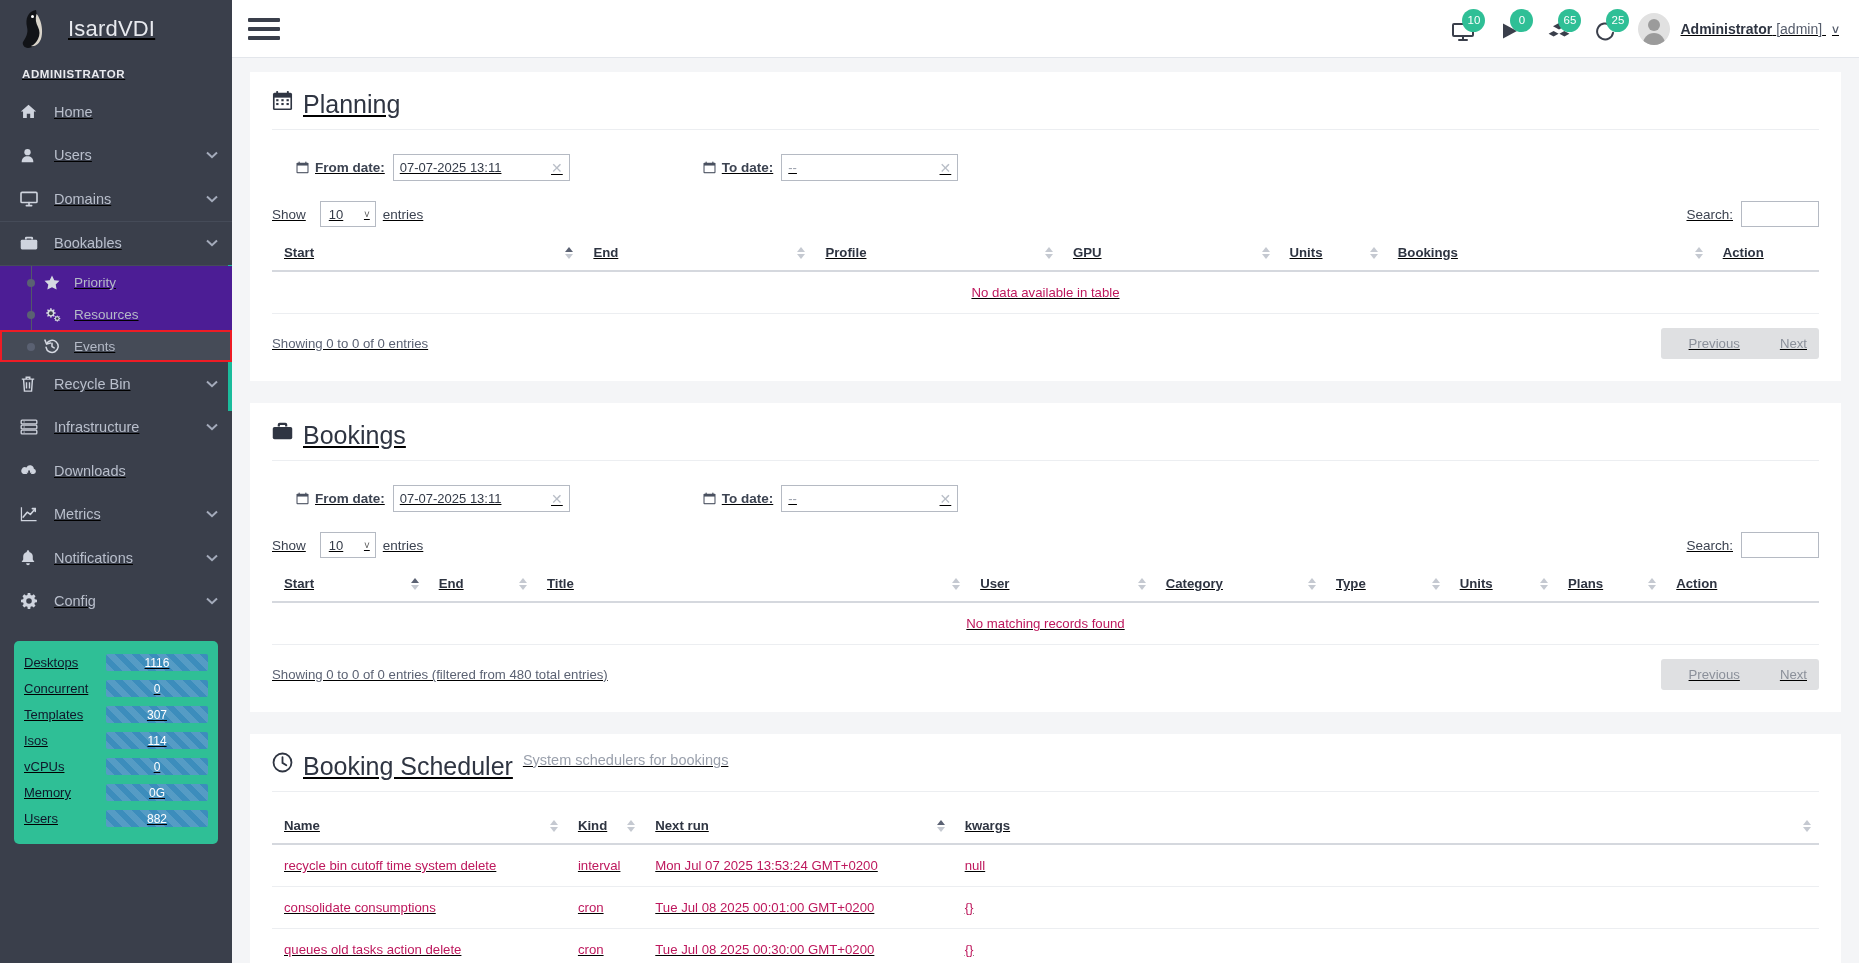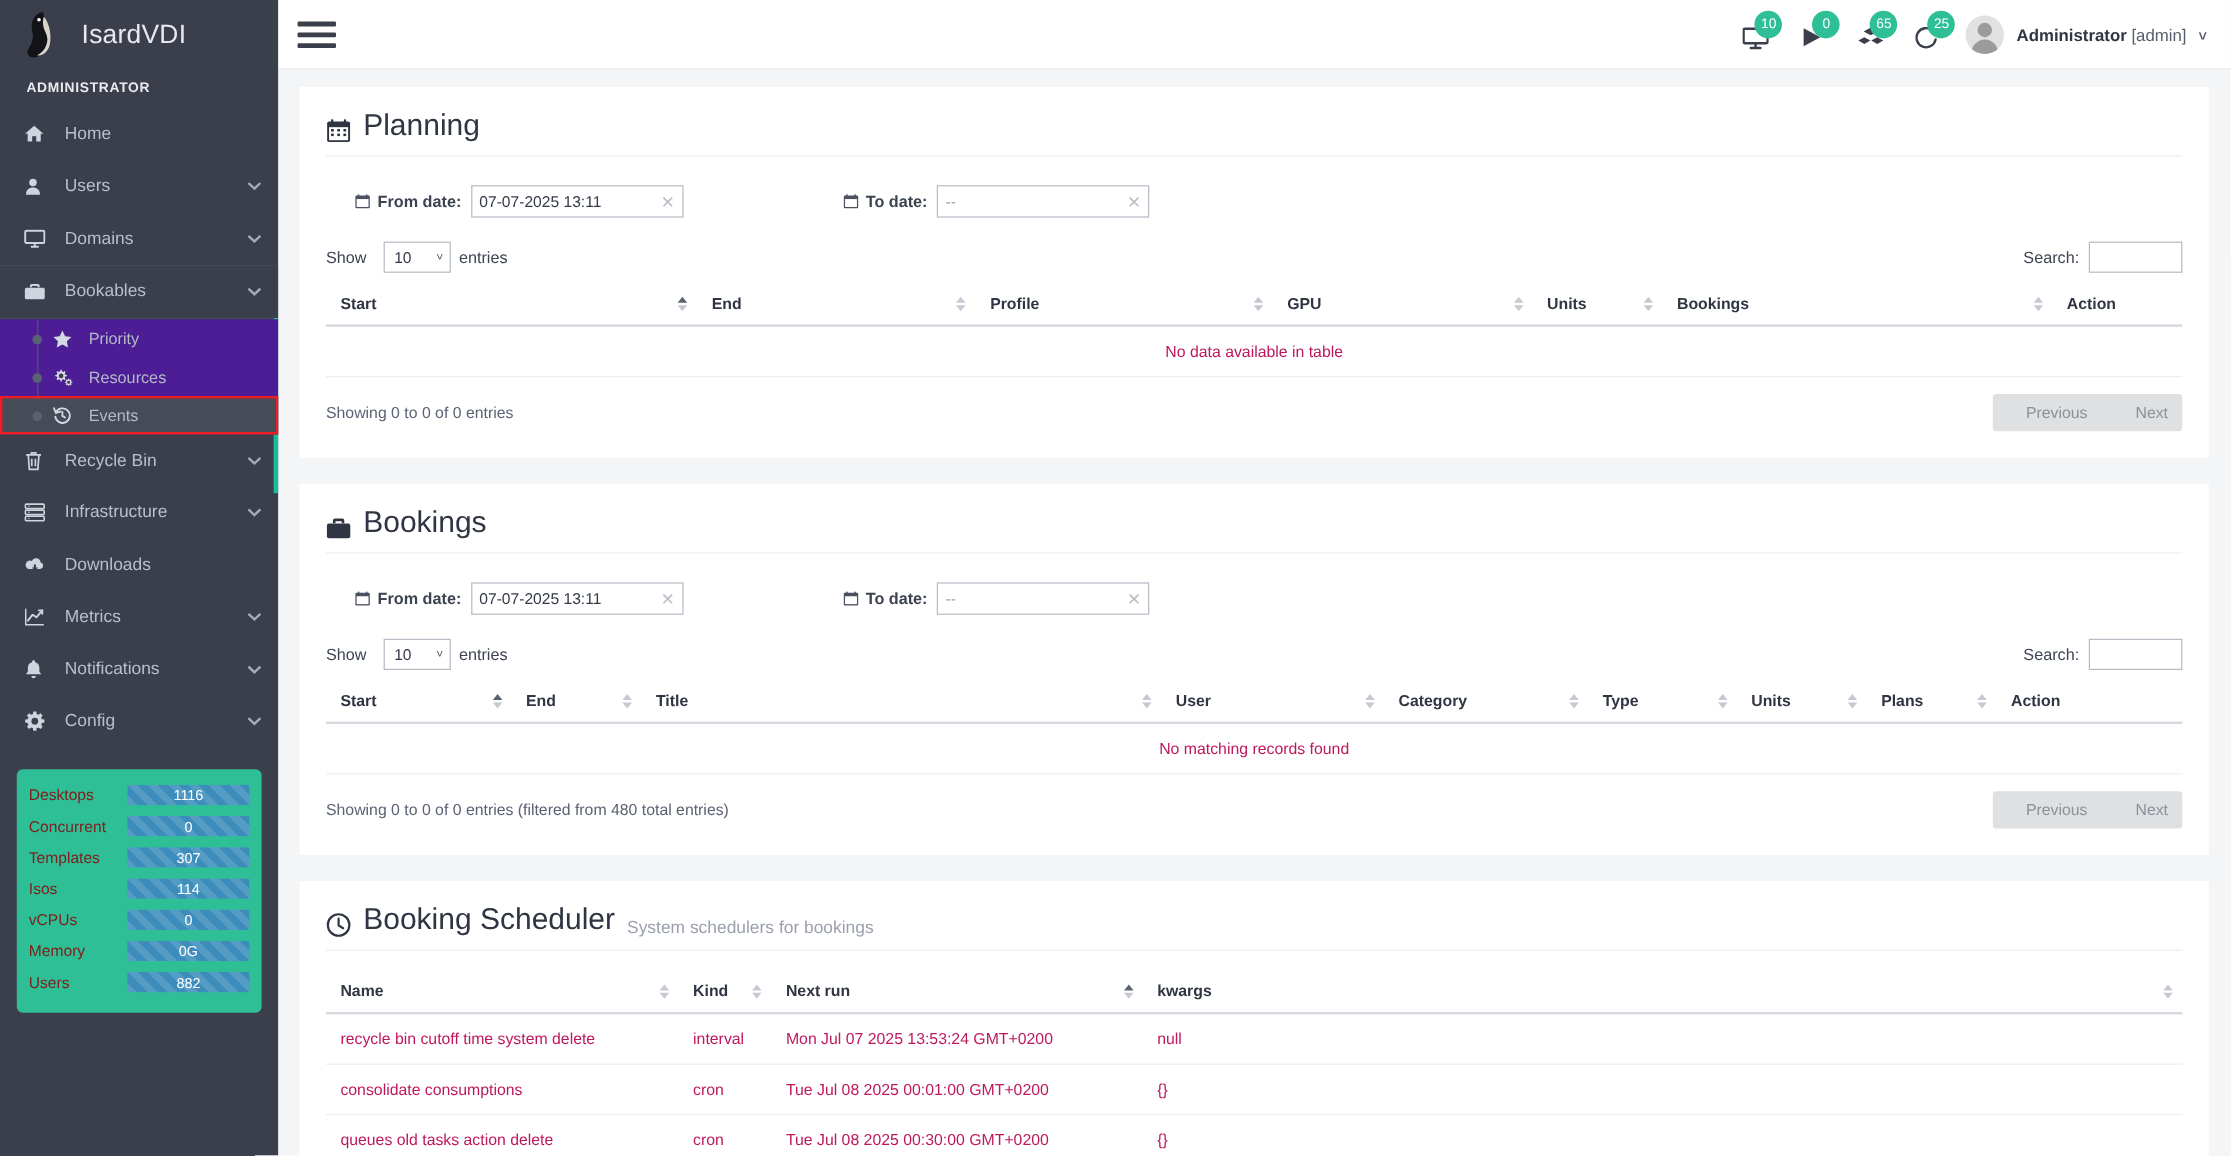--- a/index.html
+++ b/index.html
@@ -3,21 +3,21 @@
 <meta charset="utf-8">
 <style>
   * { box-sizing: border-box; }
   html, body {
     margin: 0; padding: 0;
     width: 1859px; height: 963px;
     overflow: hidden;
     font-family: "Liberation Sans", sans-serif;
     background: #ffffff;
   }
-  .app { display: flex; width: 1859px; height: 963px; position: relative; }
+  .app { display: flex; width: 1859px; height: 963px; position: relative; text-decoration: underline; }
 
   
   .sidebar {
     width: 232px; min-width: 232px; height: 963px;
     background: #3a3f4b;
     position: relative;
     overflow: hidden;
   }
   .sidebar-accent {
     position: absolute; left: 228px; top: 265px;
@@ -72,21 +72,21 @@
     z-index: 4;
   }
   
   .quota {
     margin: 18px 14px 0 14px; background: #2fbf96;
     border-radius: 5px; padding: 9px 10px 12px 10px;
   }
   .quota-row {
     display: flex; align-items: center; height: 25px; margin-bottom: 1px;
   }
-  .quota-name { color: #7f1d1d; font-size: 13px; width: 82px; }
+  .quota-name { color: #0f172a; font-size: 13px; width: 82px; }
   .quota-bar {
     flex: 1; height: 17px; border-radius: 2px;
     background: #3c8dbc;
     background-image: repeating-linear-gradient(45deg,
       rgba(255,255,255,.13) 0 6px, rgba(255,255,255,0) 6px 12px);
     display: flex; align-items: center; justify-content: center;
     color: #fff; font-size: 12px;
   }
 
   
@@ -127,21 +127,21 @@
   .username { font-size: 14px; color: #2f3542; font-weight: bold; }
   .username .plain { font-weight: normal; color: #555c6b; }
   .caret-down { margin-left: 6px; color: #555c6b; font-size: 12px; }
 
   .content { padding: 0; height: 905px; overflow-y: auto; }
   .page-block { padding: 14px 18px 0 18px; }
   .section {
     background: #fff; padding: 18px 22px 12px 22px; margin-bottom: 8px;
   }
   .section-title {
-    display: flex; align-items: flex-end; gap: 10px;
+    display: flex; align-items: flex-start; gap: 10px;
     font-size: 25px; color: #2f3542; font-weight: 400;
     padding-bottom: 10px; border-bottom: 1px solid #eceef1;
     margin-bottom: 16px;
   }
   .section-title .sub {
     font-size: 14.5px; color: #9aa0ac; font-weight: 400;
   }
   .section-icon { color: #2f3542; display: inline-flex; align-items: center; }
 
   .date-row { display: flex; align-items: center; padding: 8px 0 14px 24px; }

